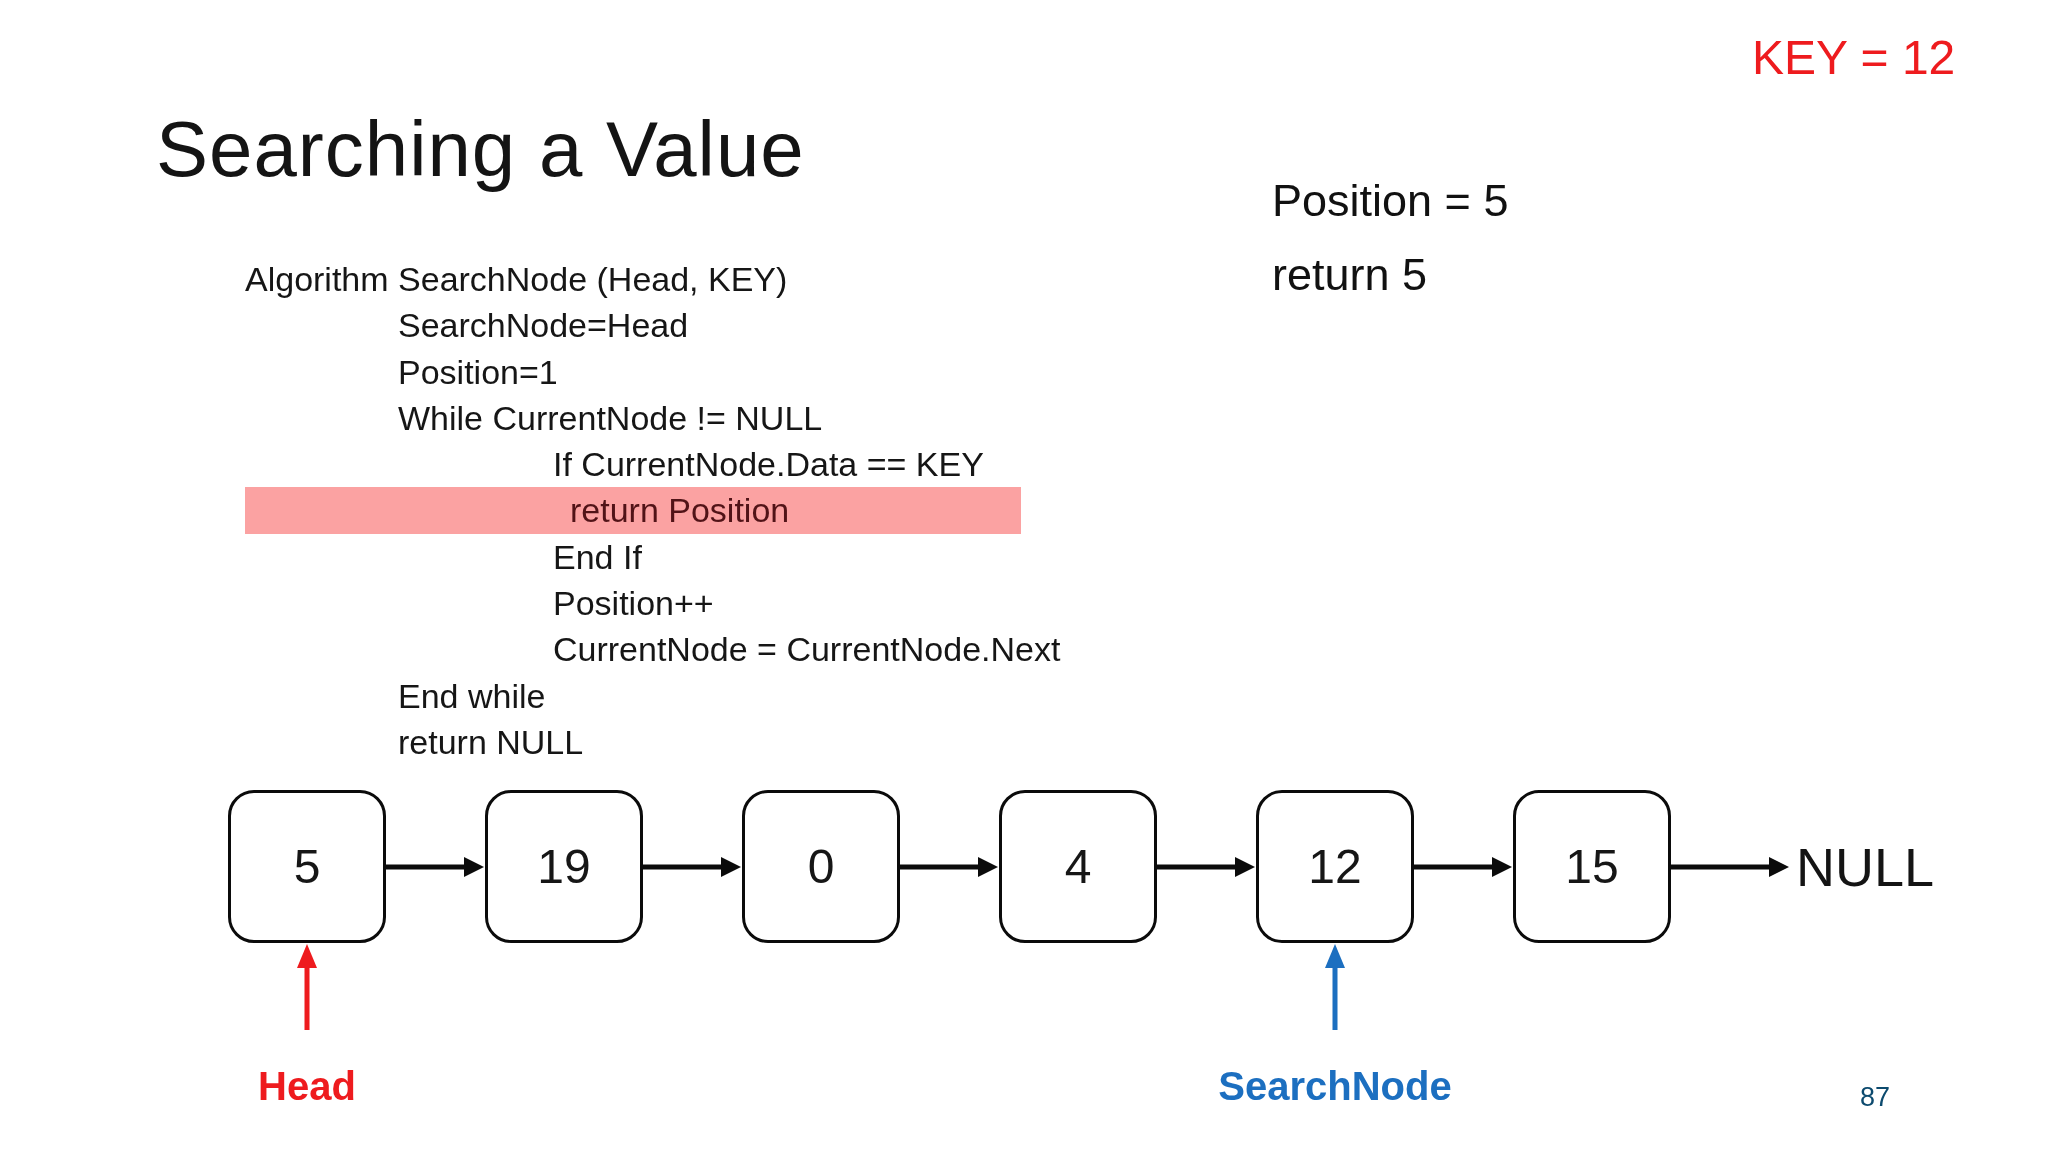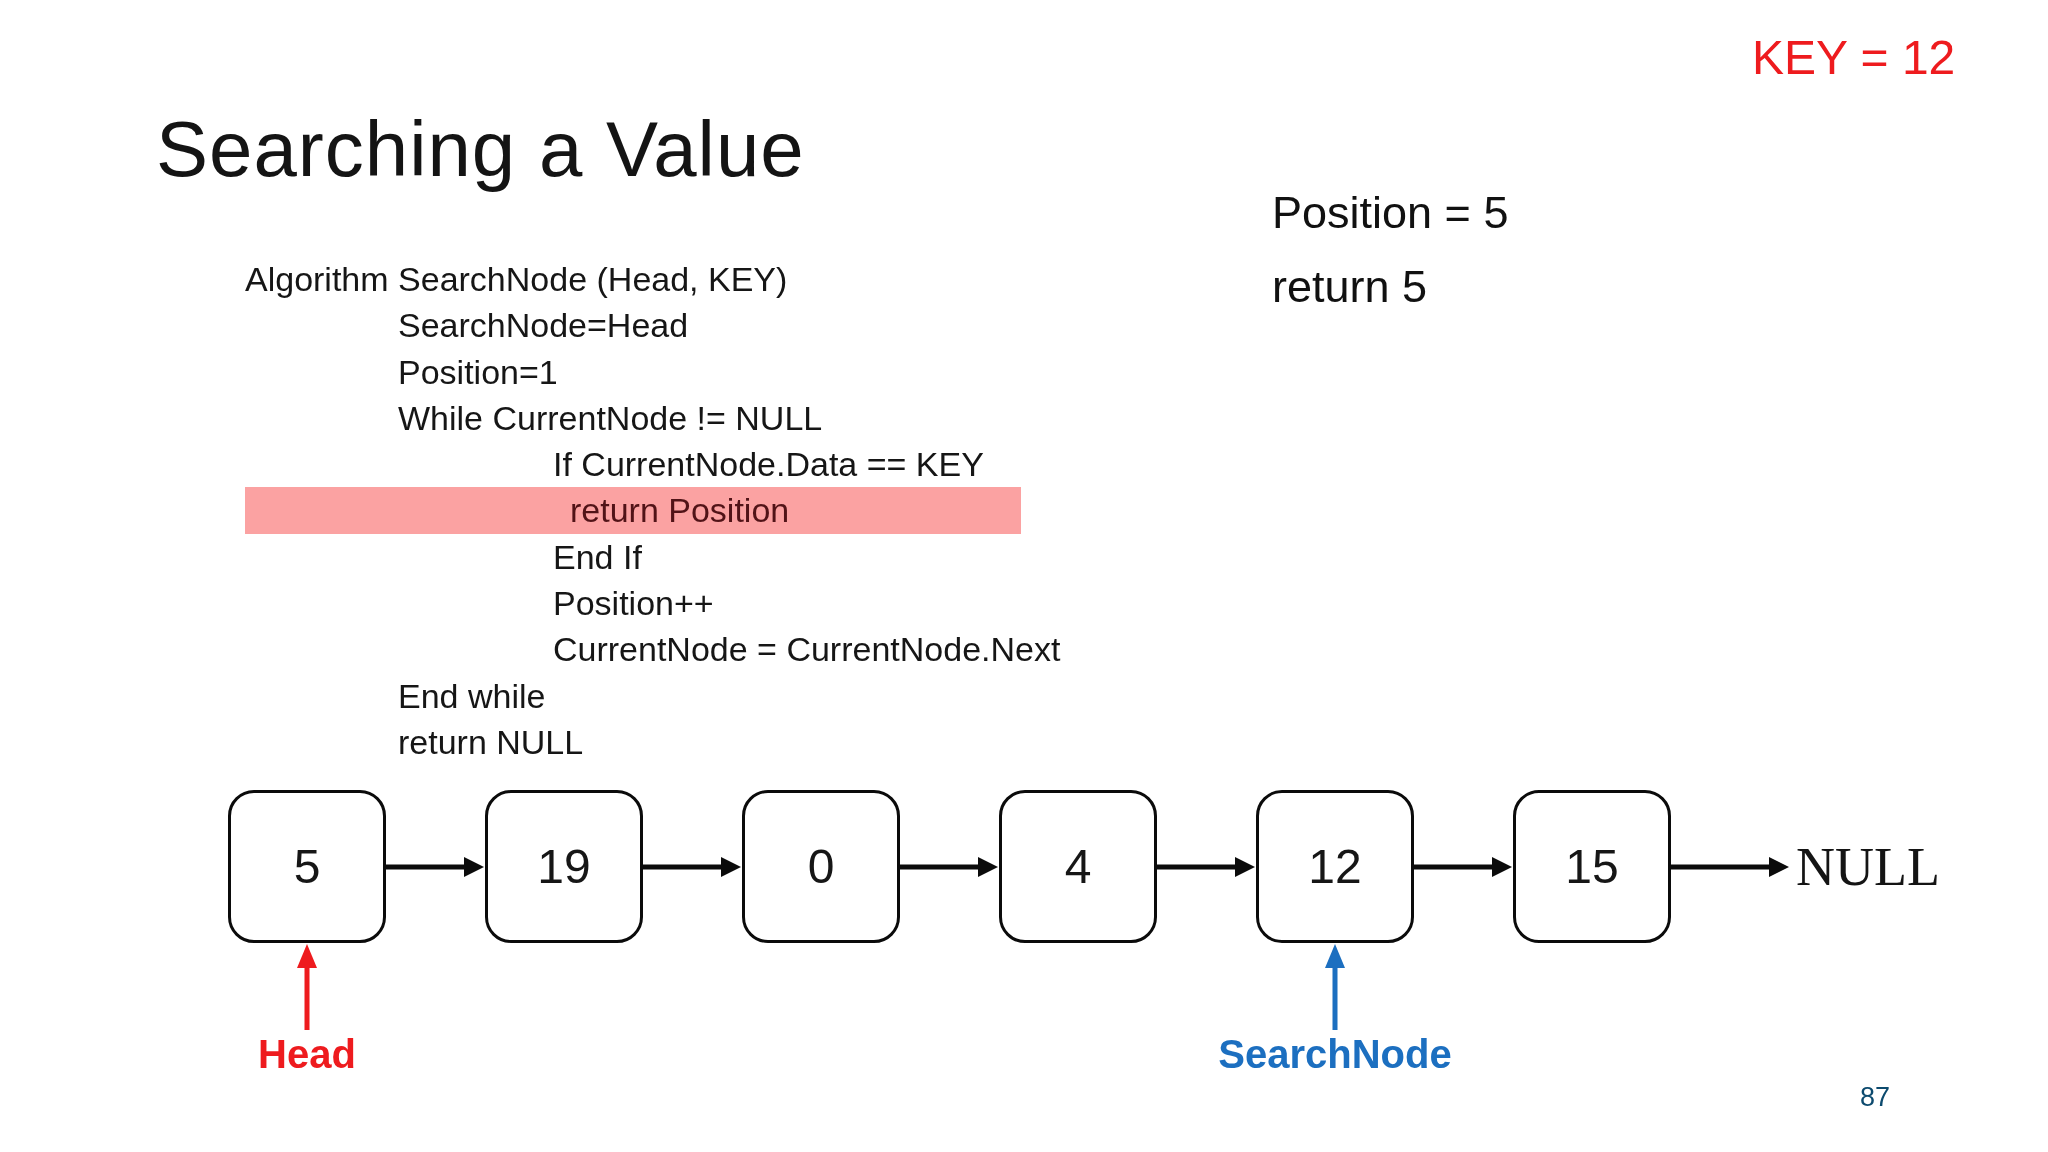--- a/index.html
+++ b/index.html
@@ -34,49 +34,49 @@
   .ind1{padding-left:153px;}
   .ind2{padding-left:308px;}
   .code-line.hl{
     width:776px;box-sizing:border-box;
     padding-left:325px;
     background:#fba2a2;color:#511317;
   }
 
   
   .result{
-    position:absolute;left:1272px;top:176px;
+    position:absolute;left:1272px;top:164px;
     font-size:45px;line-height:74px;color:#111111;
   }
 
   
   .list-row{
     position:absolute;left:228px;top:790px;height:153px;
     display:flex;align-items:center;
   }
   .node{
     width:158px;height:153px;box-sizing:border-box;
     border:3px solid #0b0b0b;border-radius:26px;
     display:flex;align-items:center;justify-content:center;
     background:#ffffff;flex:none;
   }
   .node-value{font-size:48px;color:#161616;}
   .harrow{flex:none;display:block;}
   .null-label{
-    font-size:54px;color:#141414;margin-left:6px;white-space:nowrap;font-family:Liberation Serif, serif;
+    font-size:54px;color:#141414;margin-left:6px;white-space:nowrap;
   }
 
   
   .varrow{position:absolute;display:block;}
   .varrow.head{left:294px;top:944px;}
   .varrow.current{left:1322px;top:944px;}
 
   
   .pointer-label{
-    position:absolute;top:1032px;
+    position:absolute;top:1064px;
     font-size:40px;font-weight:bold;text-align:center;white-space:nowrap;
   }
   .pointer-label.head{left:227px;width:160px;color:#ee1b1e;}
   .pointer-label.current{left:1185px;width:300px;color:#1c6fc0;}
 
   
   .page-number{
     position:absolute;left:1860px;top:1082px;
     font-size:27px;color:#0c4a6e;
   }

